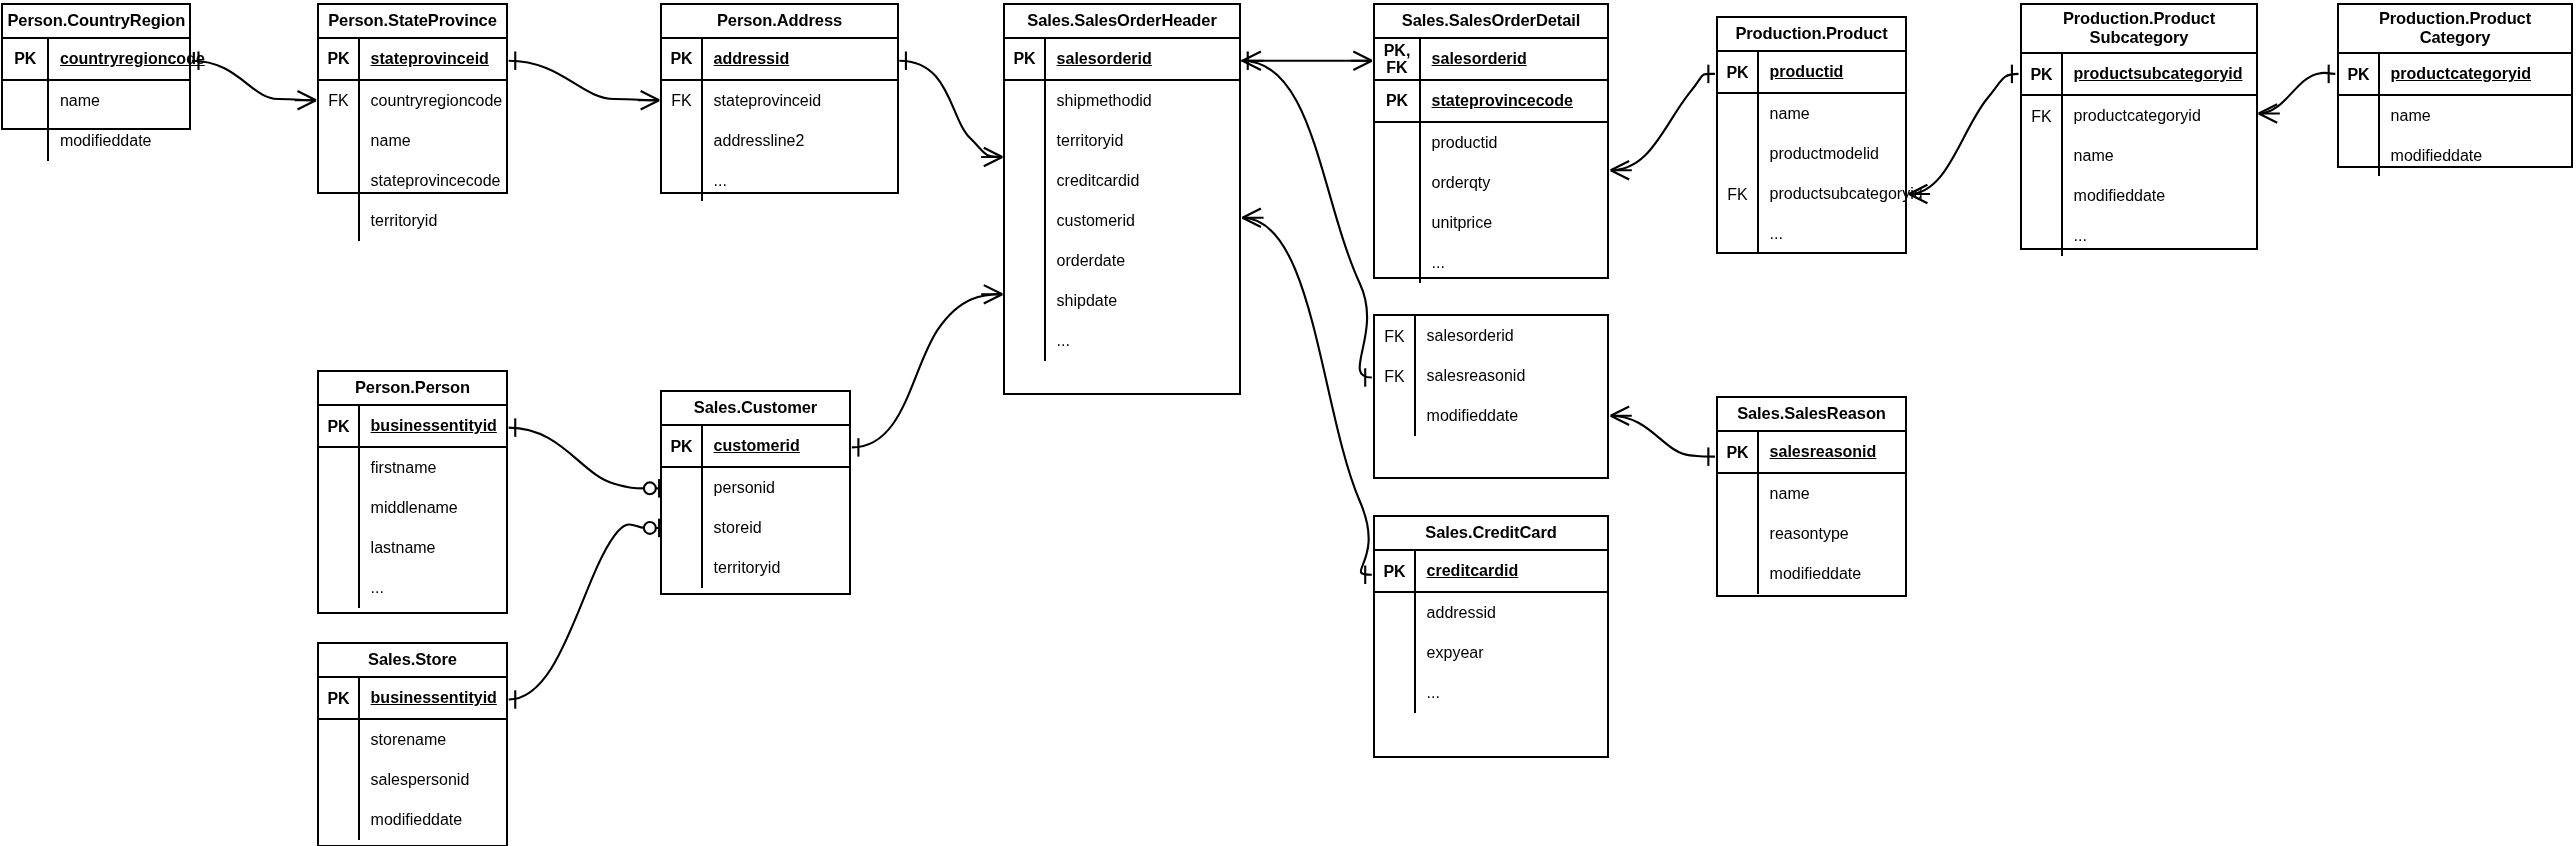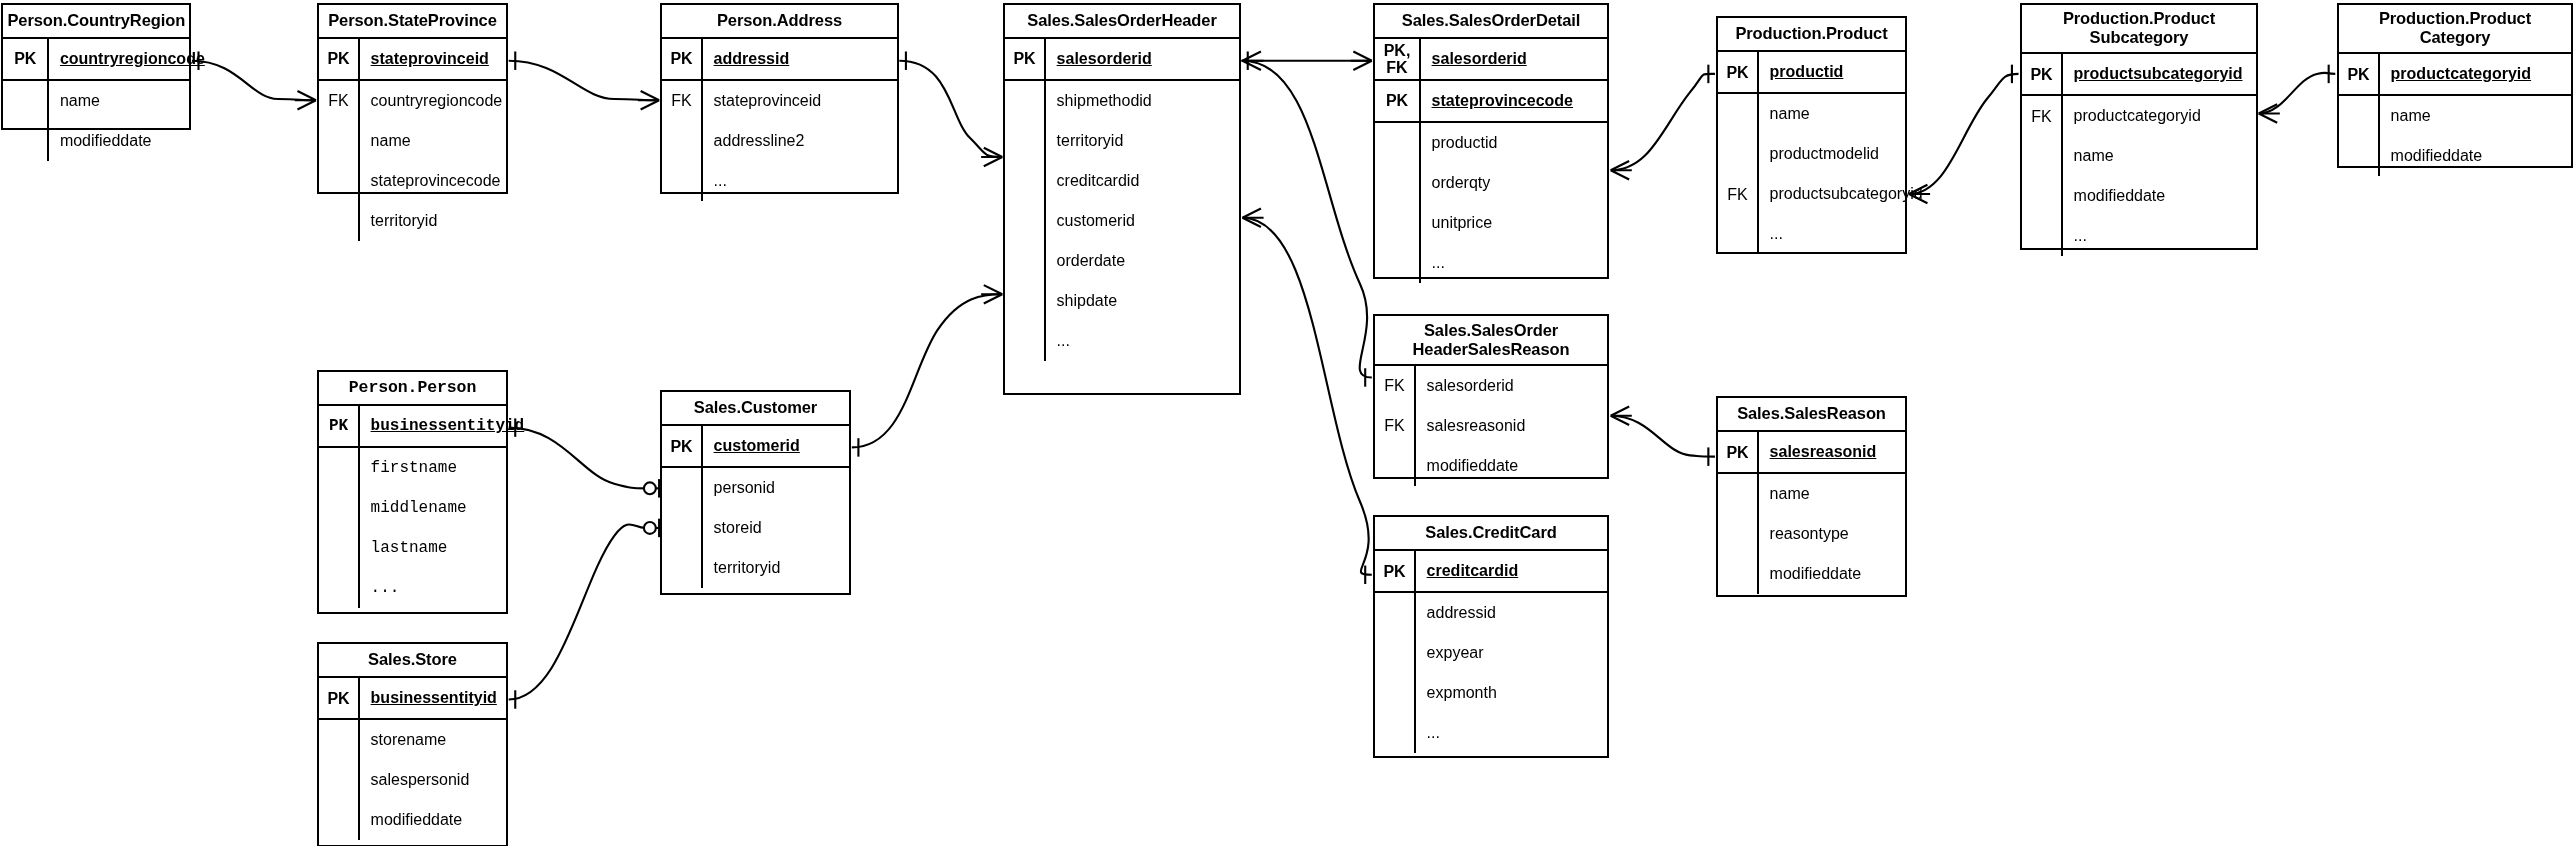--- a/index.html
+++ b/index.html
@@ -402,21 +402,21 @@
           <div class="attr-row">
             <div class="key-cell" style="width: 41px;"></div>
             <div class="name-cell">name</div>
           </div>
           <div class="attr-row">
             <div class="key-cell" style="width: 41px;"></div>
             <div class="name-cell">modifieddate</div>
           </div>
         </div>
       </div>
-      <div class="entity" style="left: 317px; top: 370px; width: 191px; height: 244px; font-family: Liberation Mono, monospace;">
+      <div class="entity" style="left: 317px; top: 370px; width: 191px; height: 244px;">
         <div class="ent-title">Person.Person</div>
         <div class="attr-group">
           <div class="attr-row">
             <div class="key-cell bold" style="width: 41px;">PK</div>
             <div class="name-cell pk">businessentityid</div>
           </div>
         </div>
         <div class="attr-group last">
           <div class="attr-row">
             <div class="key-cell" style="width: 41px;"></div>
@@ -476,24 +476,20 @@
             <div class="key-cell" style="width: 41px;"></div>
             <div class="name-cell">salespersonid</div>
           </div>
           <div class="attr-row">
             <div class="key-cell" style="width: 41px;"></div>
             <div class="name-cell">modifieddate</div>
           </div>
         </div>
       </div>
       <div class="entity" style="left: 1373px; top: 314px; width: 236px; height: 165px;">
-        <div class="ent-title two-line">
-          <div>Sales.SalesOrder</div>
-          <div>HeaderSalesReason</div>
-        </div>
         <div class="attr-group last">
           <div class="attr-row">
             <div class="key-cell" style="width: 41px;">FK</div>
             <div class="name-cell">salesorderid</div>
           </div>
           <div class="attr-row">
             <div class="key-cell" style="width: 41px;">FK</div>
             <div class="name-cell">salesreasonid</div>
           </div>
           <div class="attr-row">
@@ -537,24 +533,20 @@
           <div class="attr-row">
             <div class="key-cell" style="width: 41px;"></div>
             <div class="name-cell">addressid</div>
           </div>
           <div class="attr-row">
             <div class="key-cell" style="width: 41px;"></div>
             <div class="name-cell">expyear</div>
           </div>
           <div class="attr-row">
             <div class="key-cell" style="width: 41px;"></div>
-            <div class="name-cell">expmonth</div>
-          </div>
-          <div class="attr-row">
-            <div class="key-cell" style="width: 41px;"></div>
             <div class="name-cell">...</div>
           </div>
         </div>
       </div>
     </div>
 
 </div>
 
 
 </body></html>

